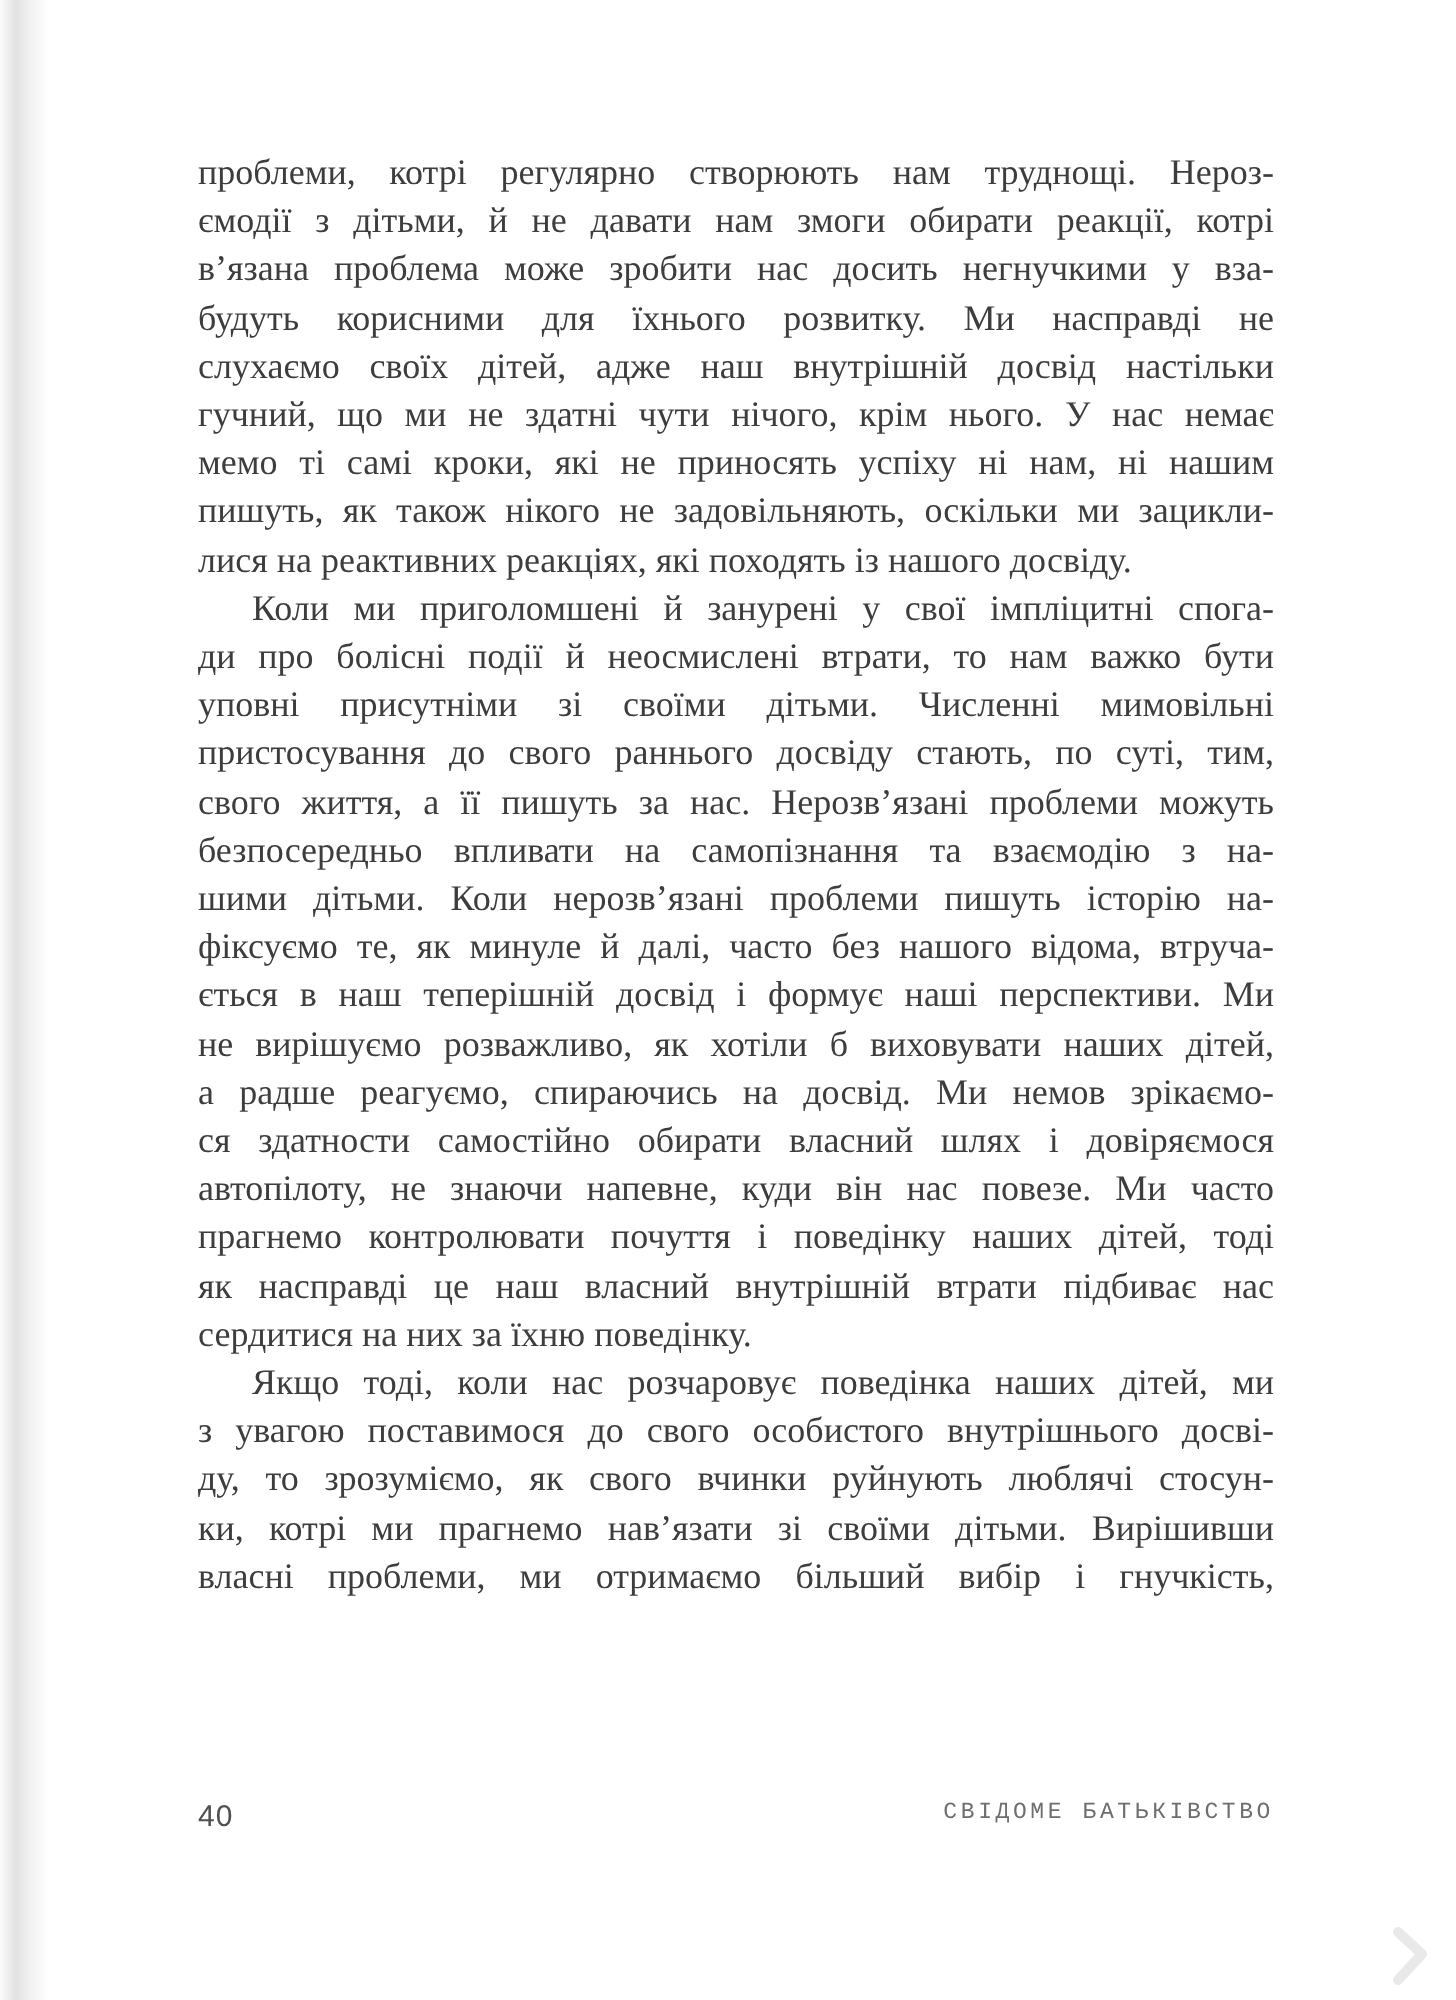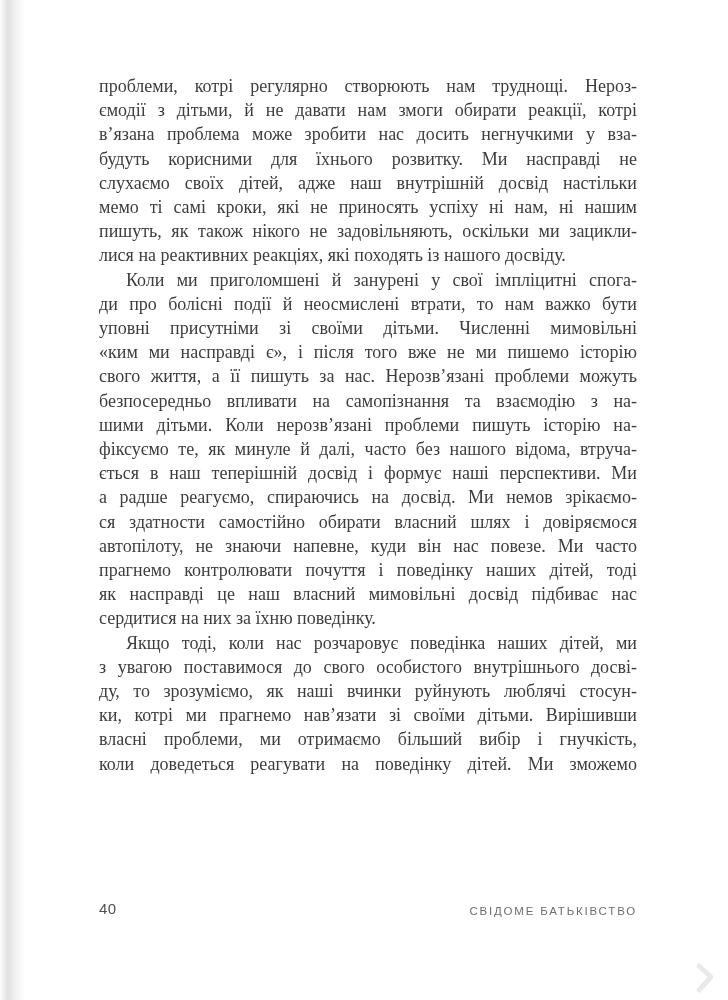--- a/index.html
+++ b/index.html
@@ -39,32 +39,33 @@
     -moz-text-align-last: left;
   }
   .line.indent { text-indent: 27px; font-family: Liberation Serif, serif; }
   .footer {
     position: absolute;
     left: 99px;
     right: 91px;
     top: 900px;
     display: flex;
     justify-content: space-between;
-    align-items: flex-end;
+    align-items: flex-start;
     font-family: "Liberation Sans", sans-serif;
   }
   .page-number {
     font-size: 15px;
     color: #4f4f4f;
     letter-spacing: 0.5px;
   }
   .running-title {
     font-size: 11.5px;
     color: #6e6e6e;
     letter-spacing: 1.8px;
+    font-family: Liberation Mono, monospace;
   }
   .page-forward {
     position: absolute;
     left: 690px;
     top: 960px;
     width: 30px;
     height: 36px;
     cursor: pointer;
   }
 </style>
@@ -75,48 +76,49 @@
 
   <div class="edge-shadow"></div>
 
   <div class="text-column">
       <div class="paragraph">
         <div class="line">проблеми, котрі регулярно створюють нам труднощі. Нероз-</div>
         <div class="line">ємодії з дітьми, й не давати нам змоги обирати реакції, котрі</div>
         <div class="line">в’язана проблема може зробити нас досить негнучкими у вза-</div>
         <div class="line">будуть корисними для їхнього розвитку. Ми насправді не</div>
         <div class="line">слухаємо своїх дітей, адже наш внутрішній досвід настільки</div>
+        <div class="line">гучний, що ми не здатні чути нічого, крім нього. У нас немає</div>
         <div class="line">мемо ті самі кроки, які не приносять успіху ні нам, ні нашим</div>
         <div class="line">пишуть, як також нікого не задовільняють, оскільки ми зацикли-</div>
         <div class="line no-just">лися на реактивних реакціях, які походять із нашого досвіду.</div>
       </div>
       <div class="paragraph">
         <div class="line indent">Коли ми приголомшені й занурені у свої імпліцитні спога-</div>
         <div class="line">ди про болісні події й неосмислені втрати, то нам важко бути</div>
         <div class="line">уповні присутніми зі своїми дітьми. Численні мимовільні</div>
-        <div class="line">«ким ми насправді є», і після того вже не ми пишемо історію</div>
+        <div class="line">пристосування до свого раннього досвіду стають, по суті, тим,</div>
         <div class="line">свого життя, а її пишуть за нас. Нерозв’язані проблеми можуть</div>
         <div class="line">безпосередньо впливати на самопізнання та взаємодію з на-</div>
         <div class="line">шими дітьми. Коли нерозв’язані проблеми пишуть історію на-</div>
         <div class="line">фіксуємо те, як минуле й далі, часто без нашого відома, втруча-</div>
         <div class="line">ється в наш теперішній досвід і формує наші перспективи. Ми</div>
+        <div class="line">не вирішуємо розважливо, як хотіли б виховувати наших дітей,</div>
         <div class="line">а радше реагуємо, спираючись на досвід. Ми немов зрікаємо-</div>
         <div class="line">ся здатности самостійно обирати власний шлях і довіряємося</div>
         <div class="line">автопілоту, не знаючи напевне, куди він нас повезе. Ми часто</div>
         <div class="line">прагнемо контролювати почуття і поведінку наших дітей, тоді</div>
-        <div class="line">як насправді це наш власний мимовільні досвід підбиває нас</div>
+        <div class="line">як насправді це наш власний внутрішній втрати підбиває нас</div>
         <div class="line no-just">сердитися на них за їхню поведінку.</div>
       </div>
       <div class="paragraph">
         <div class="line indent">Якщо тоді, коли нас розчаровує поведінка наших дітей, ми</div>
         <div class="line">з увагою поставимося до свого особистого внутрішнього досві-</div>
-        <div class="line">ду, то зрозуміємо, як наші вчинки руйнують люблячі стосун-</div>
+        <div class="line">ду, то зрозуміємо, як свого вчинки руйнують люблячі стосун-</div>
         <div class="line">ки, котрі ми прагнемо нав’язати зі своїми дітьми. Вирішивши</div>
         <div class="line">власні проблеми, ми отримаємо більший вибір і гнучкість,</div>
-        <div class="line">коли доведеться реагувати на поведінку дітей. Ми зможемо</div>
       </div>
     </div>
 
   <div class="footer">
     <span class="page-number">40</span>
     <span class="running-title">СВІДОМЕ БАТЬКІВСТВО</span>
   </div>
 
   <div class="page-forward">
     <svg width="30" height="36" viewBox="0 0 30 36">

